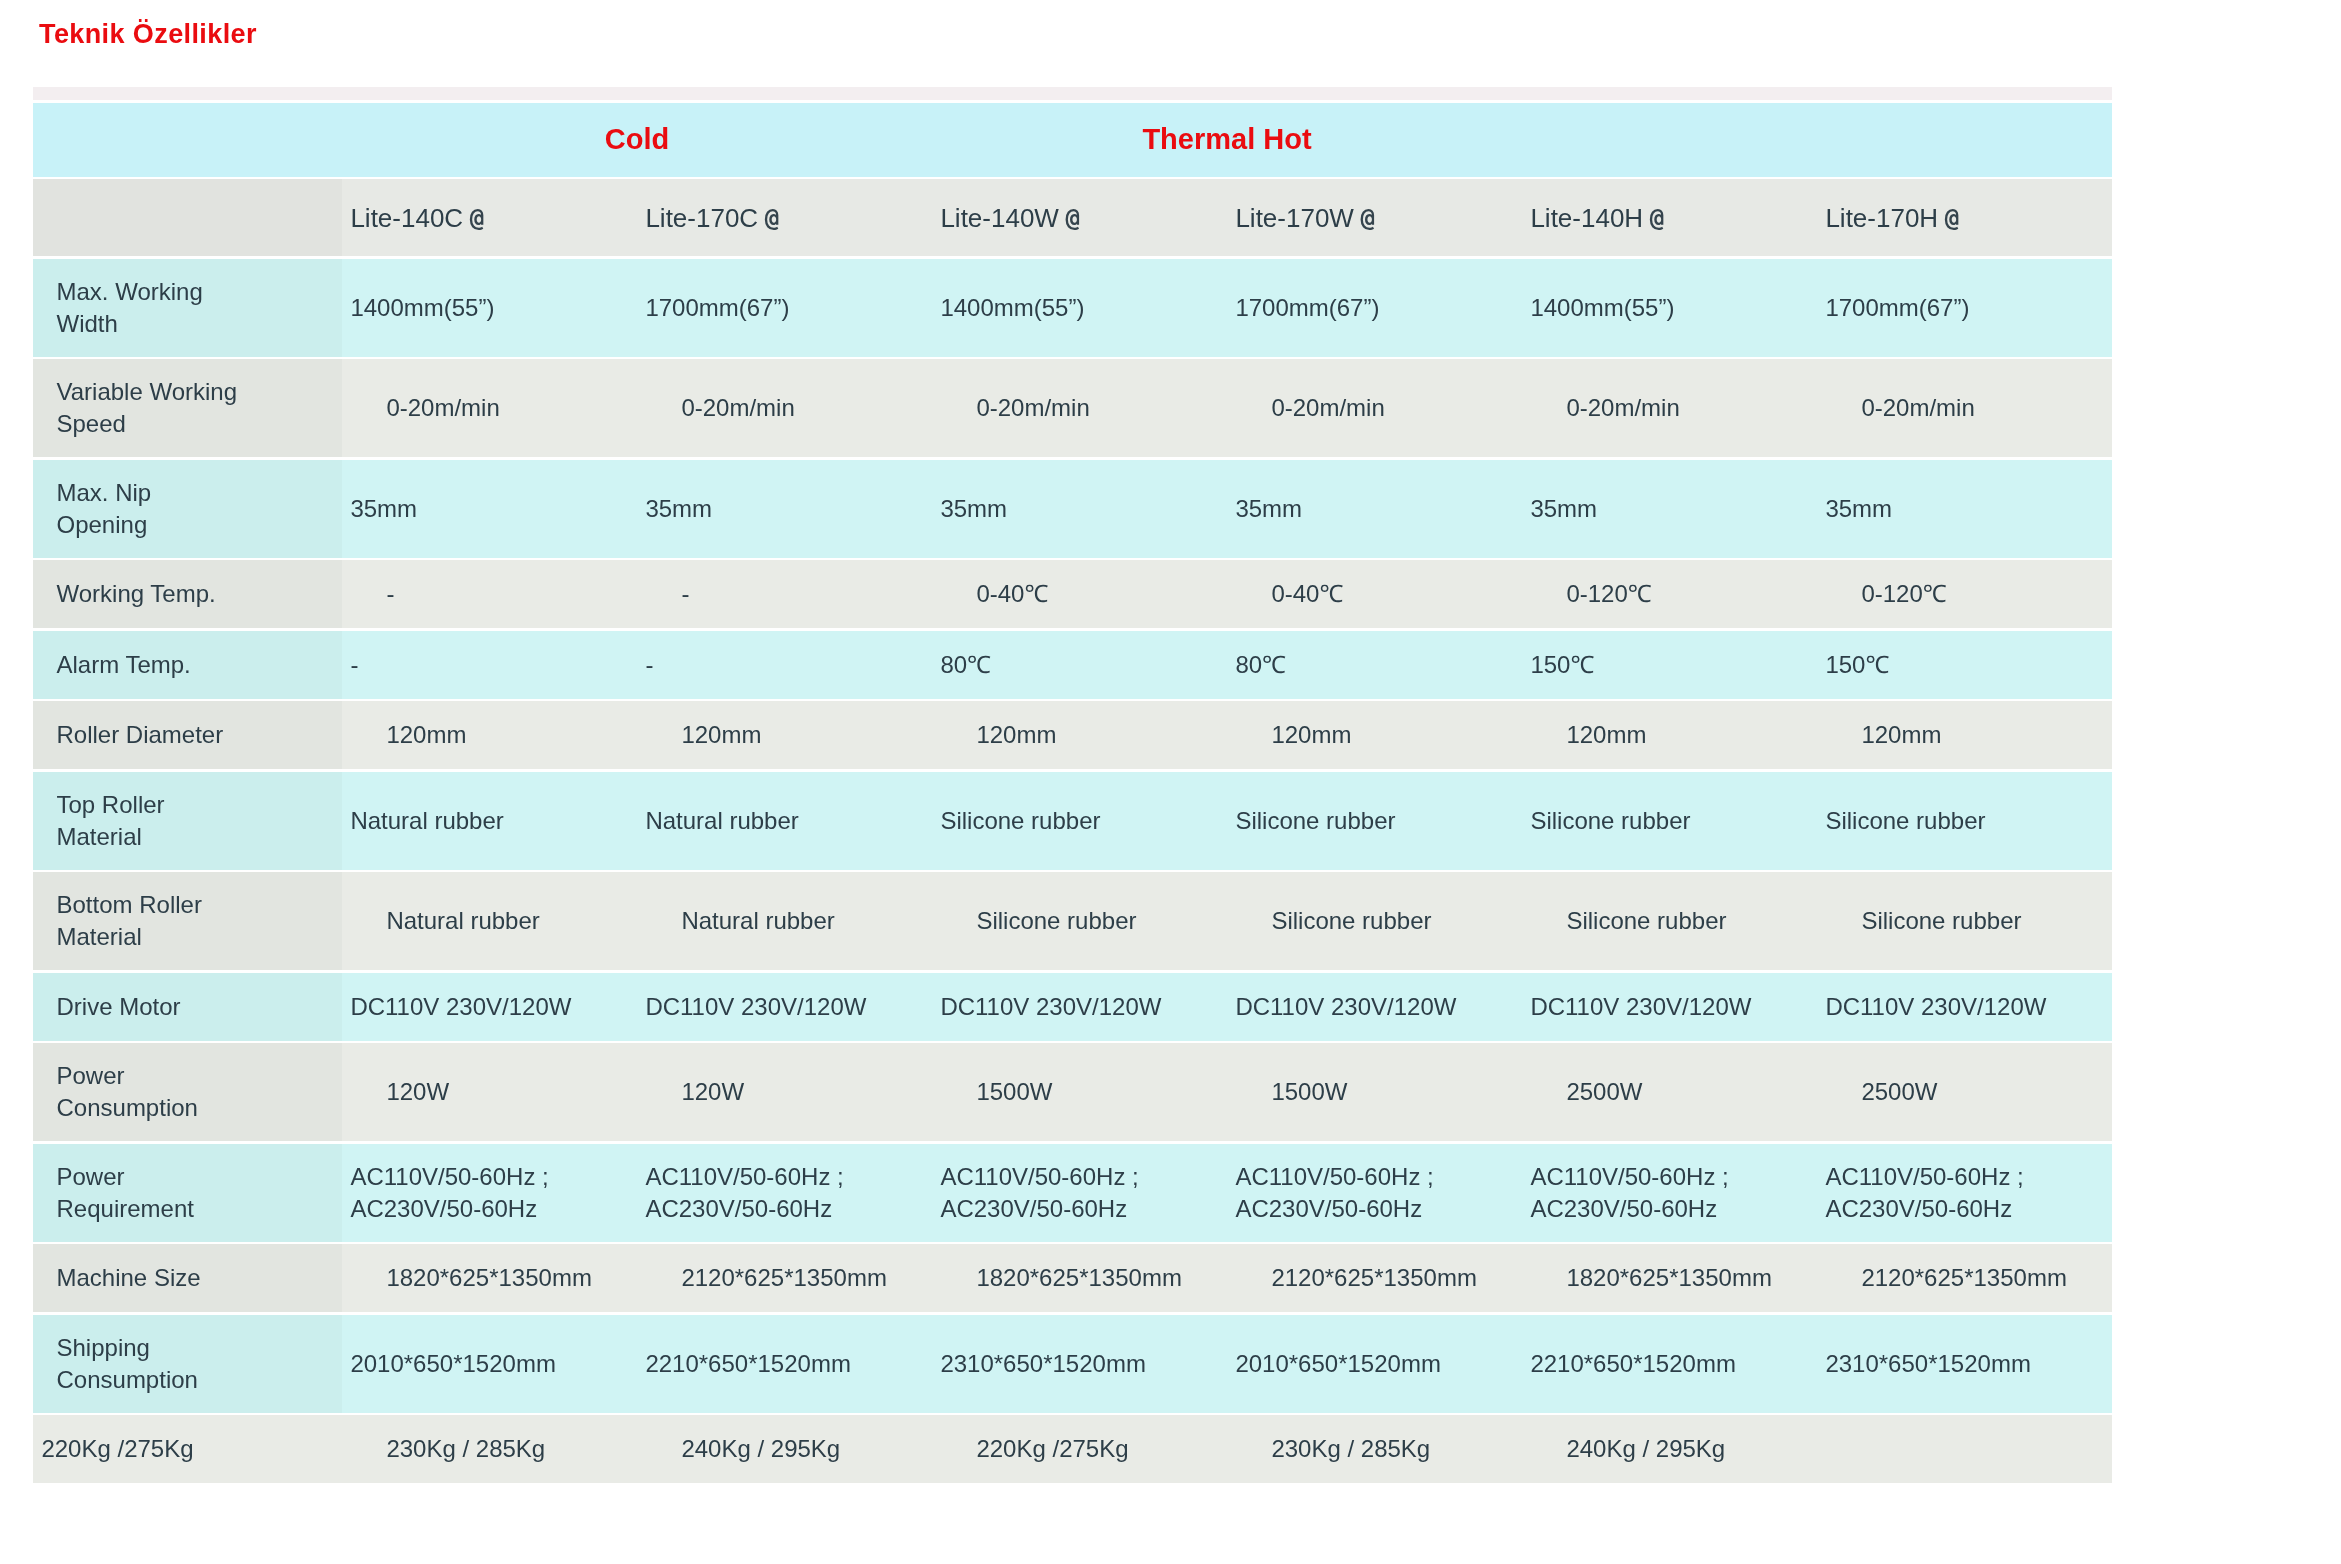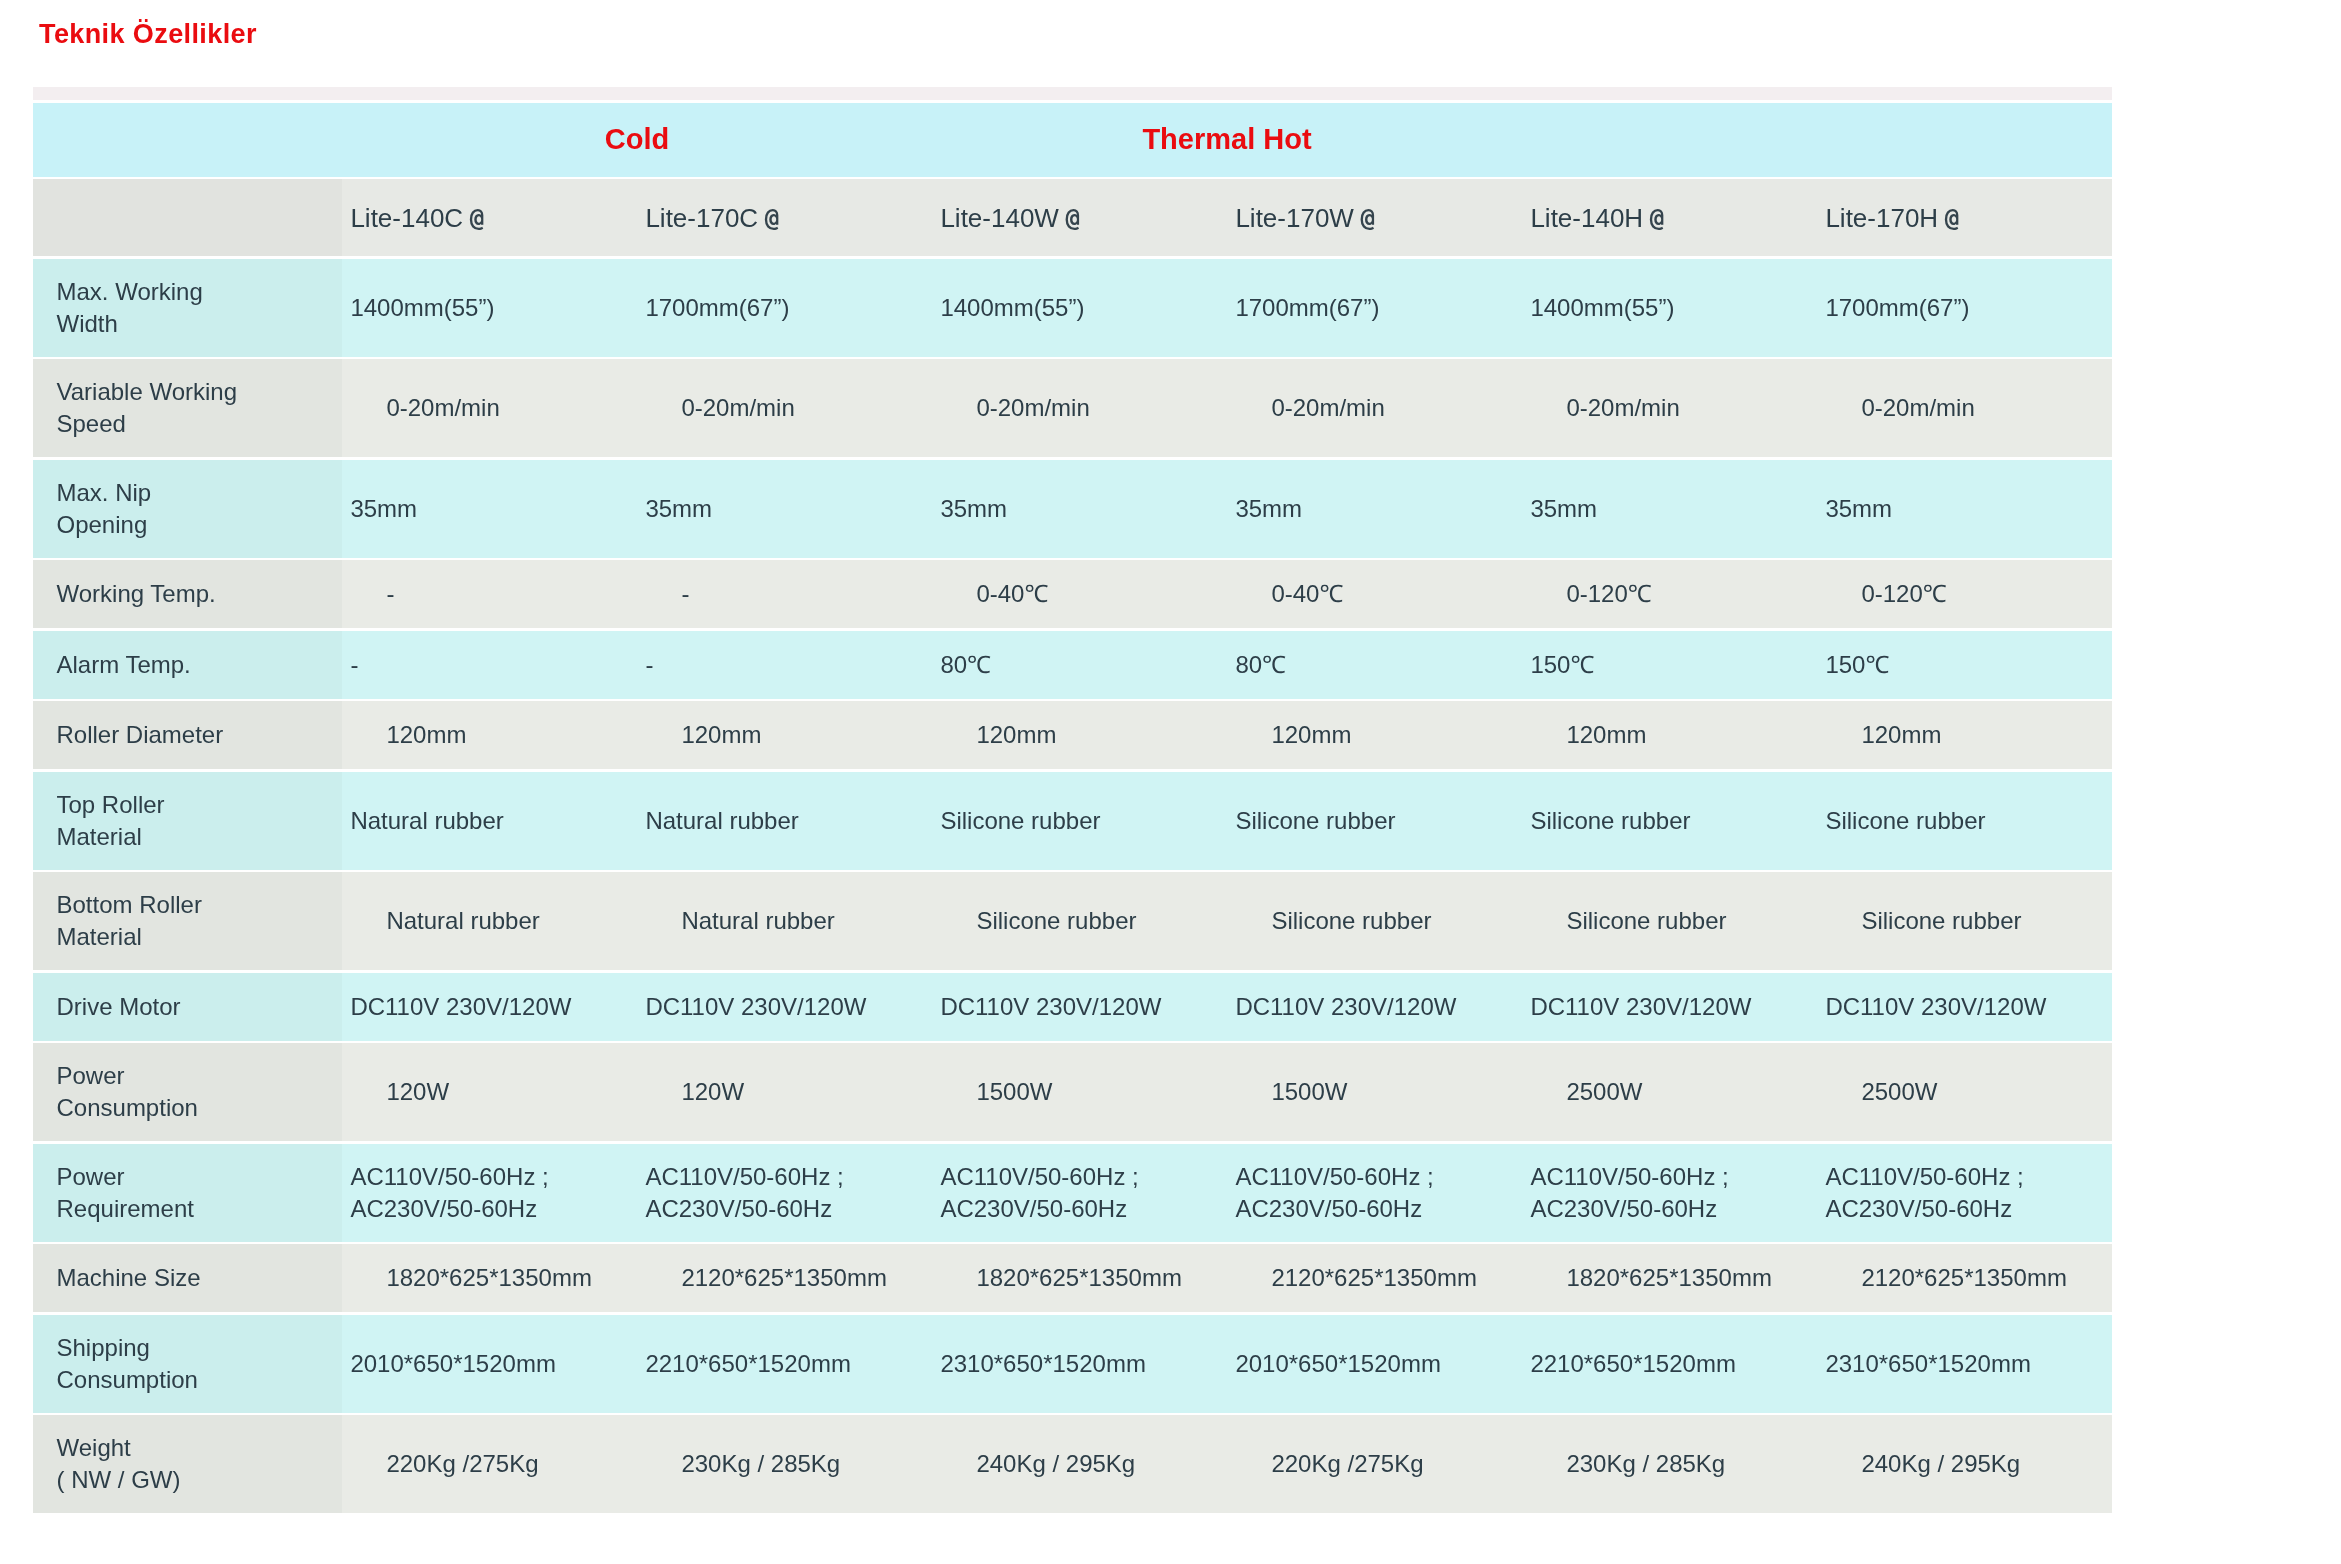--- a/index.html
+++ b/index.html
@@ -241,22 +241,20 @@
           <div class="cell label-cell">Shipping
 Consumption</div>
           <div class="cell value-cell">2010*650*1520mm</div>
           <div class="cell value-cell">2210*650*1520mm</div>
           <div class="cell value-cell">2310*650*1520mm</div>
           <div class="cell value-cell">2010*650*1520mm</div>
           <div class="cell value-cell">2210*650*1520mm</div>
           <div class="cell value-cell">2310*650*1520mm</div>
         </div>
         <div class="grid-row row-gray">
-          <div class="cell label-cell">Weight
-( NW / GW)</div>
           <div class="cell value-cell">220Kg /275Kg</div>
           <div class="cell value-cell">230Kg / 285Kg</div>
           <div class="cell value-cell">240Kg / 295Kg</div>
           <div class="cell value-cell">220Kg /275Kg</div>
           <div class="cell value-cell">230Kg / 285Kg</div>
           <div class="cell value-cell">240Kg / 295Kg</div>
         </div>
       </div>
 
   </div>

